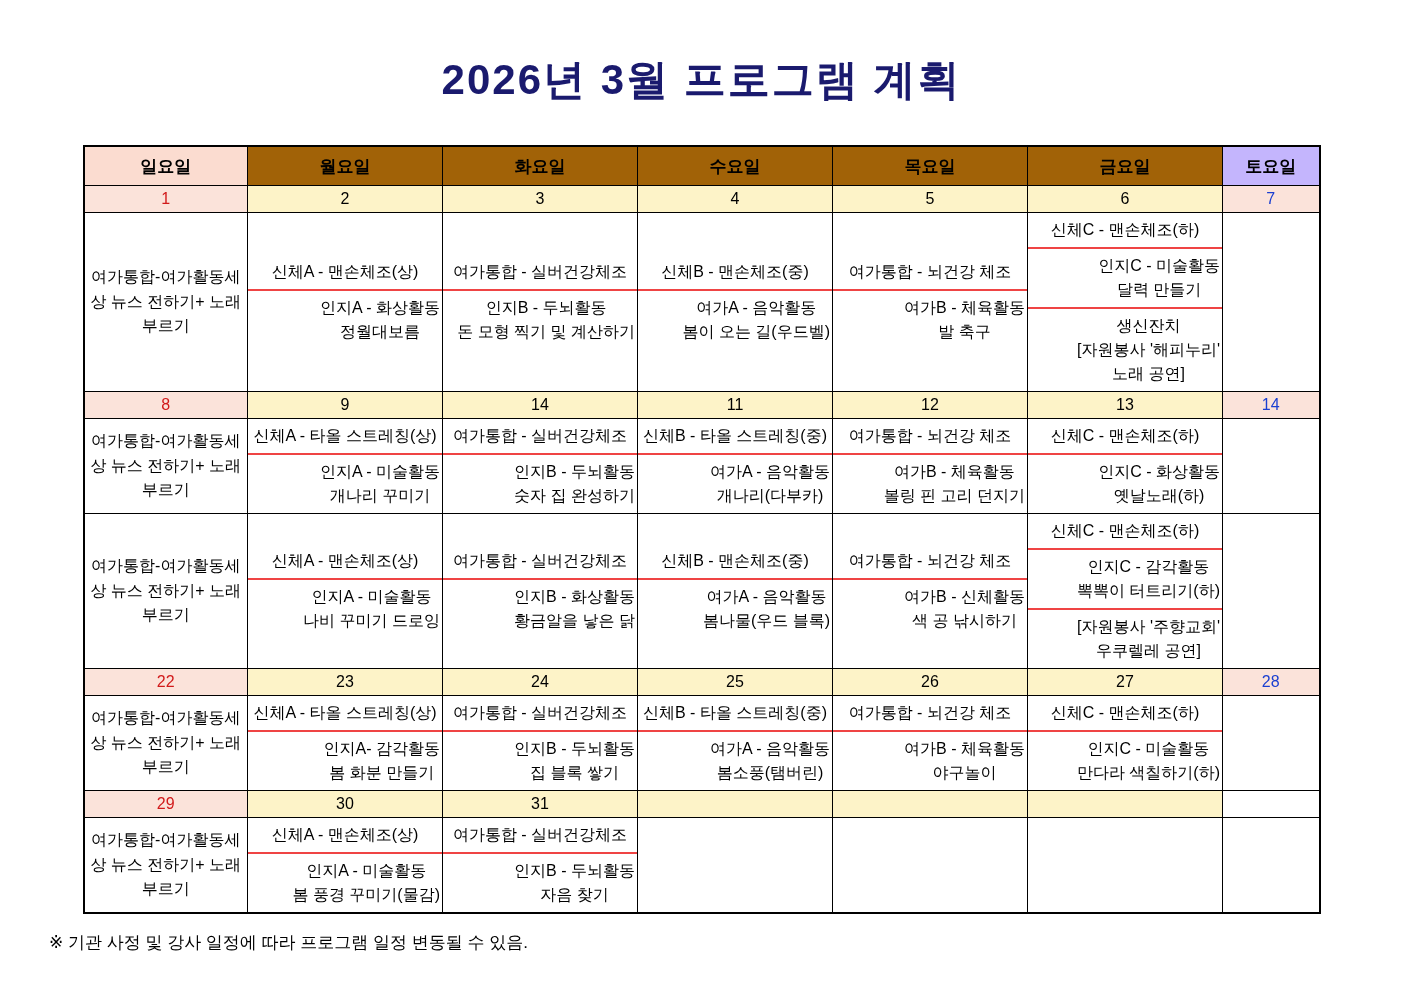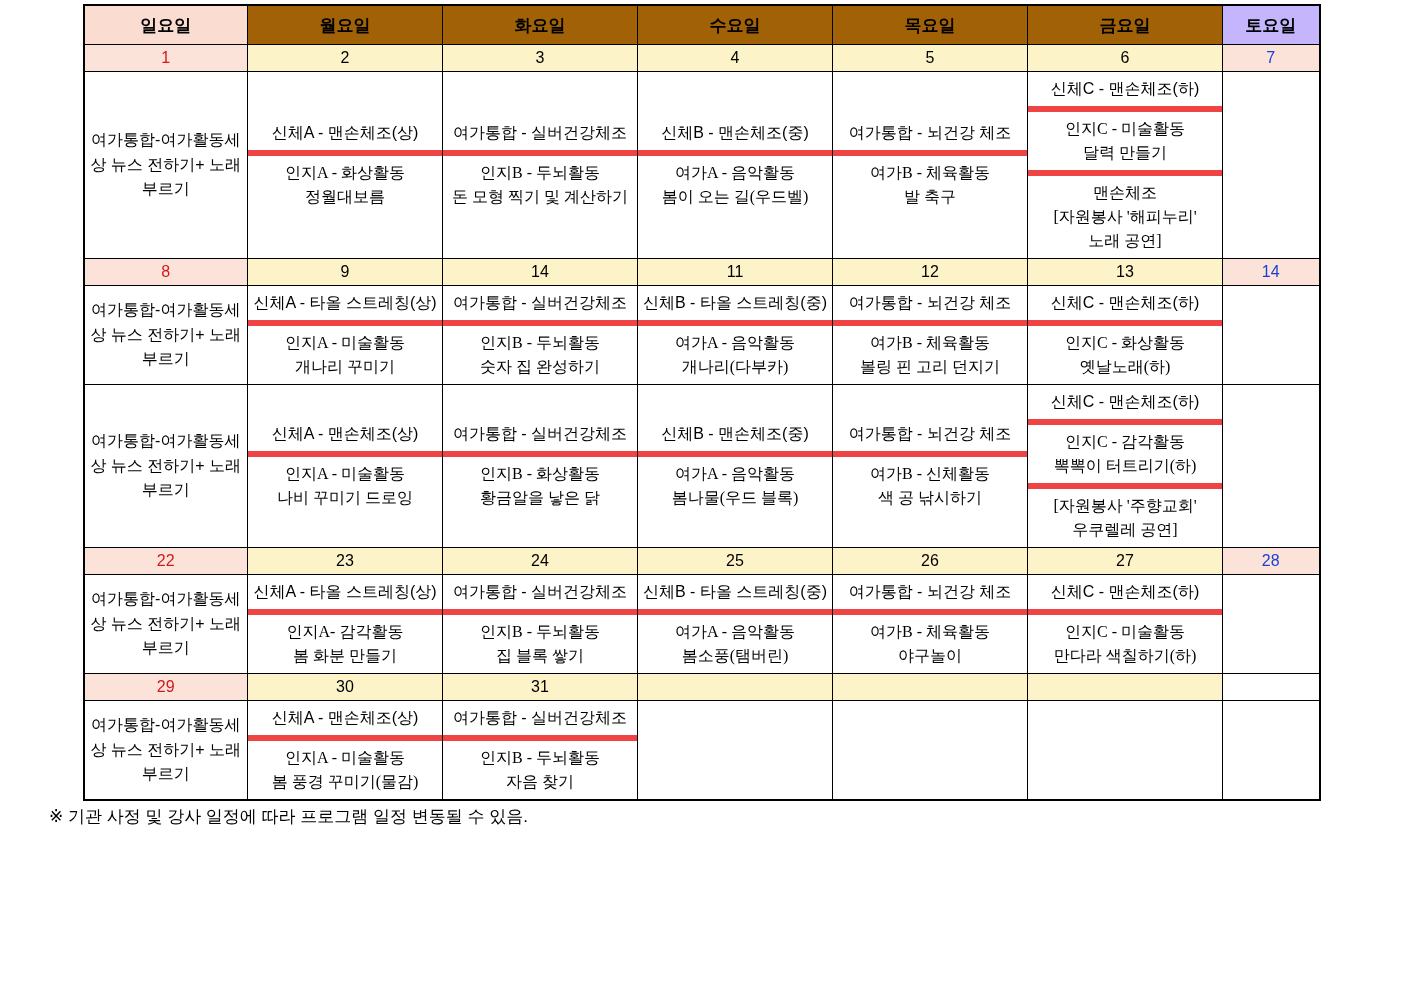--- a/index.html
+++ b/index.html
@@ -26,21 +26,21 @@
     font-weight: bold;
     color: #1a1a6e;
     letter-spacing: 2px;
     padding-top: 52px;
     padding-bottom: 20px;
     font-family: "Liberation Sans", "DejaVu Sans", sans-serif;
   }
   table.cal {
     border-collapse: collapse;
     table-layout: fixed;
-    margin: 4px auto;
+    margin: 17px auto;
     width: 1105px;
     border: 2px solid #000;
   }
   table.cal td, table.cal th {
     border: 1px solid #000;
     padding: 0;
     vertical-align: middle;
     text-align: center;
   }
   
@@ -73,29 +73,29 @@
     line-height: 1.55;
     padding: 4px 2px;
   }
   td.sat-cell { background: #ffffff; }
 
   td.evt {
     padding: 0;
     vertical-align: top;
   }
   .slot {
-    border-bottom: 6px solid #ef4444;
+    border-bottom: 2px solid #ef4444;
     font-size: 16px;
     line-height: 1.5;
     padding: 5px 2px;
     box-sizing: border-box;
   }
   .slot:last-child { border-bottom: none; }
   .slot.h1 { min-height: 34px; display: flex; align-items: center; justify-content: center; }
-  .slot.grow { display: flex; align-items: center; justify-content: center; font-family: Liberation Serif, serif; }
+  .slot.grow { display: flex; align-items: center; justify-content: flex-end; }
   .slot .ln { display: block; }
 
   .cellwrap {
     display: flex;
     flex-direction: column;
     height: 100%;
   }
   .cellwrap .slot.fill { flex: 1; }
 
   .note {
@@ -104,20 +104,21 @@
     font-size: 17px;
     text-align: left;
     padding-left: 2px;
   }
 </style>
 </head>
 <body>
 
 <div class="page">
 
+  <div class="title">2026년 3월 프로그램 계획</div>
 
   <table class="cal">
     <colgroup>
       <col class="c-sun">
       <col class="c-mid">
       <col class="c-mid">
       <col class="c-mid">
       <col class="c-mid">
       <col class="c-mid">
       <col class="c-sat">
@@ -213,21 +214,21 @@
                 </div>
               </div>
               <div class="slot grow fill">
                 <div>
                   <span class="ln">인지C - 미술활동</span>
                   <span class="ln">달력 만들기</span>
                 </div>
               </div>
               <div class="slot grow fill">
                 <div>
-                  <span class="ln">맨손체조</span>
+                  <span class="ln">생신잔치</span>
                   <span class="ln">[자원봉사 '해피누리'</span>
                   <span class="ln">노래 공연]</span>
                 </div>
               </div>
             </div>
           </td>
           <td class="sat-cell"></td>
         </tr>
         <tr class="datesrow">
           <td class="date-sun">8</td>

